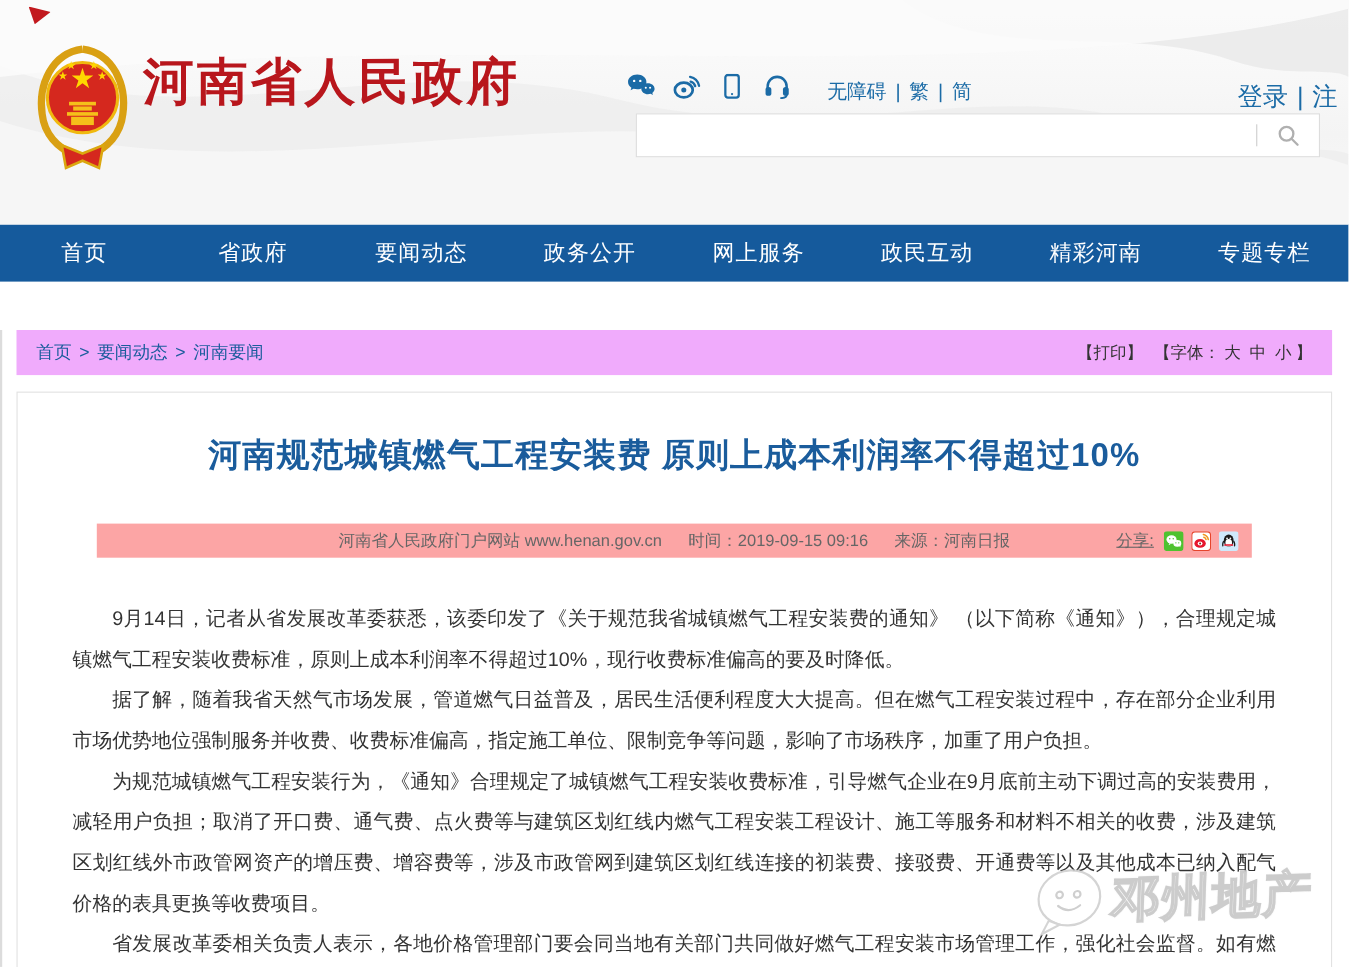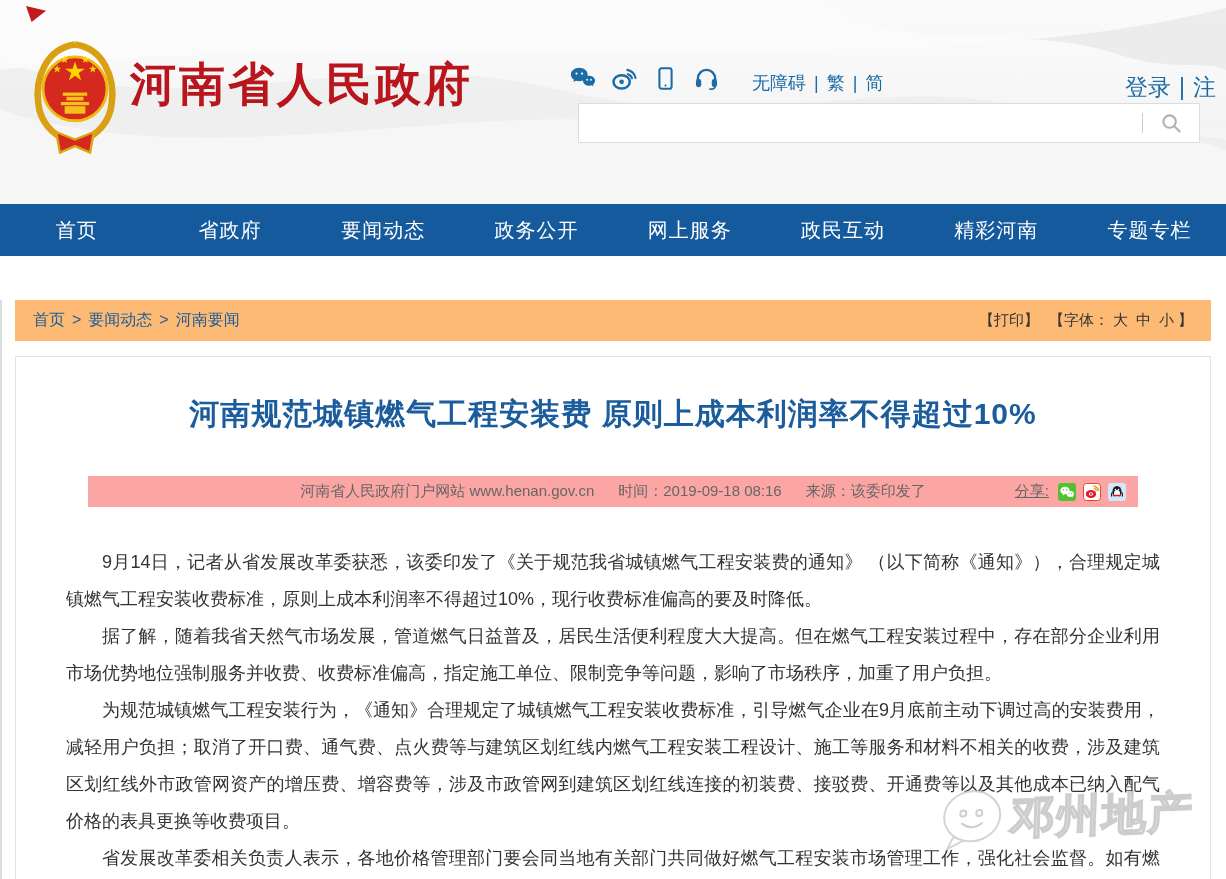--- a/index.html
+++ b/index.html
@@ -6,21 +6,21 @@
   html,body { width:1226px; height:879px; overflow:hidden; background:#fff;
     font-family:"Liberation Sans","DejaVu Sans",sans-serif; }
 
   
   .site-header { position:relative; width:1226px; height:204px;
     background:linear-gradient(180deg,#fdfdfd 0%,#f4f4f4 60%,#fafafa 100%); overflow:hidden; }
   .waves { position:absolute; left:0; top:0; width:1226px; height:204px; }
   .red-accent { position:absolute; left:26px; top:6px; width:20px; height:16px;
     background:#c2191e; clip-path:polygon(0 0,100% 30%,28% 100%); }
   .emblem { position:absolute; left:28px; top:38px; width:94px; height:126px; }
-  .site-title { position:absolute; left:130px; top:54px; font-size:46px; font-weight:bold;
+  .site-title { position:absolute; left:130px; top:44px; font-size:46px; font-weight:bold;
     color:#b8161c; letter-spacing:3px; font-family:"Liberation Serif","DejaVu Serif",serif; }
   .site-url { position:absolute; left:196px; top:118px; font-size:21px; font-weight:bold;
     letter-spacing:1px; color:#8c8c8c; }
   .site-url .red { color:#b8161c; }
   .header-icons { position:absolute; left:570px; top:66px; display:flex; gap:15px; align-items:center; }
   .header-icons .hicon { width:26px; height:24px; display:inline-flex; align-items:center; justify-content:center; cursor:pointer; }
   .lang-links { position:absolute; left:752px; top:71px; font-size:18px; color:#1b6ba6; }
   .lang-links a { color:#1b6ba6; text-decoration:none; cursor:pointer;margin-top:12px; }
   .lang-links .sep, .auth-links .sep { margin:0 8px; color:#1b6ba6; }
   .auth-links { position:absolute; left:1125px; top:72px; font-size:23px; }
@@ -30,21 +30,21 @@
   .search-bar input { flex:1; height:100%; border:none; outline:none; font-size:15px; padding:0 12px; background:transparent; }
   .search-divider { width:1px; height:20px; background:#ccc; }
   .search-btn { width:56px; height:100%; display:flex; align-items:center; justify-content:center; cursor:pointer; }
 
   
   .main-nav { width:1226px; height:52px; background:#155a9c; display:flex; }
   .main-nav a { flex:1; text-align:center; line-height:52px; color:#fff; font-size:20px;
     text-decoration:none; cursor:pointer; letter-spacing:1px; }
 
   
-  .crumb-bar { margin:44px 15px 0 15px; height:41px; background:#fdba74;
+  .crumb-bar { margin:44px 15px 0 15px; height:41px; background:#f0abfc;
     display:flex; align-items:center; justify-content:space-between; padding:0 18px; }
   .crumb-left { font-size:16px; color:#1a5c9c; }
   .crumb-left a { color:#1a5c9c; text-decoration:none; cursor:pointer; }
   .crumb-left .csep { margin:0 7px; color:#1a5c9c; }
   .crumb-right { font-size:15px; color:#333; display:flex; }
   .crumb-right .ctrl { cursor:pointer; }
   .crumb-right .fsize { cursor:pointer; margin:0 4px; }
   .crumb-right .gap { width:10px; }
 
   
@@ -185,22 +185,22 @@
     <span class="fsize">小</span>
     <span>】</span>
   </div>
 </div>
 
 <div class="article-box">
   <h1 class="article-title">河南规范城镇燃气工程安装费 原则上成本利润率不得超过10%</h1>
 
   <div class="meta-bar">
     <span class="mitem">河南省人民政府门户网站 www.henan.gov.cn</span>
-    <span class="mitem">时间：2019-09-18 08:16</span>
-    <span class="mitem">来源：该委印发了</span>
+    <span class="mitem">时间：2019-09-15 09:16</span>
+    <span class="mitem">来源：河南日报</span>
     <span class="share-group">
       <span class="share-label">分享:</span>
       <span class="sicon">
         <svg viewBox="0 0 18 18" width="18" height="18">
           <rect x="0" y="0" width="18" height="18" rx="3" fill="#4fc22f"></rect>
           <ellipse cx="7" cy="7.5" rx="4.6" ry="3.8" fill="#fff"></ellipse>
           <path d="M5,10.8 L4.4,12.6 L6.6,11.4 Z" fill="#fff"></path>
           <circle cx="5.4" cy="6.8" r="0.7" fill="#4fc22f"></circle>
             <circle cx="8.6" cy="6.8" r="0.7" fill="#4fc22f"></circle>
           <ellipse cx="12.3" cy="11" rx="3.6" ry="3" fill="#fff"></ellipse>

